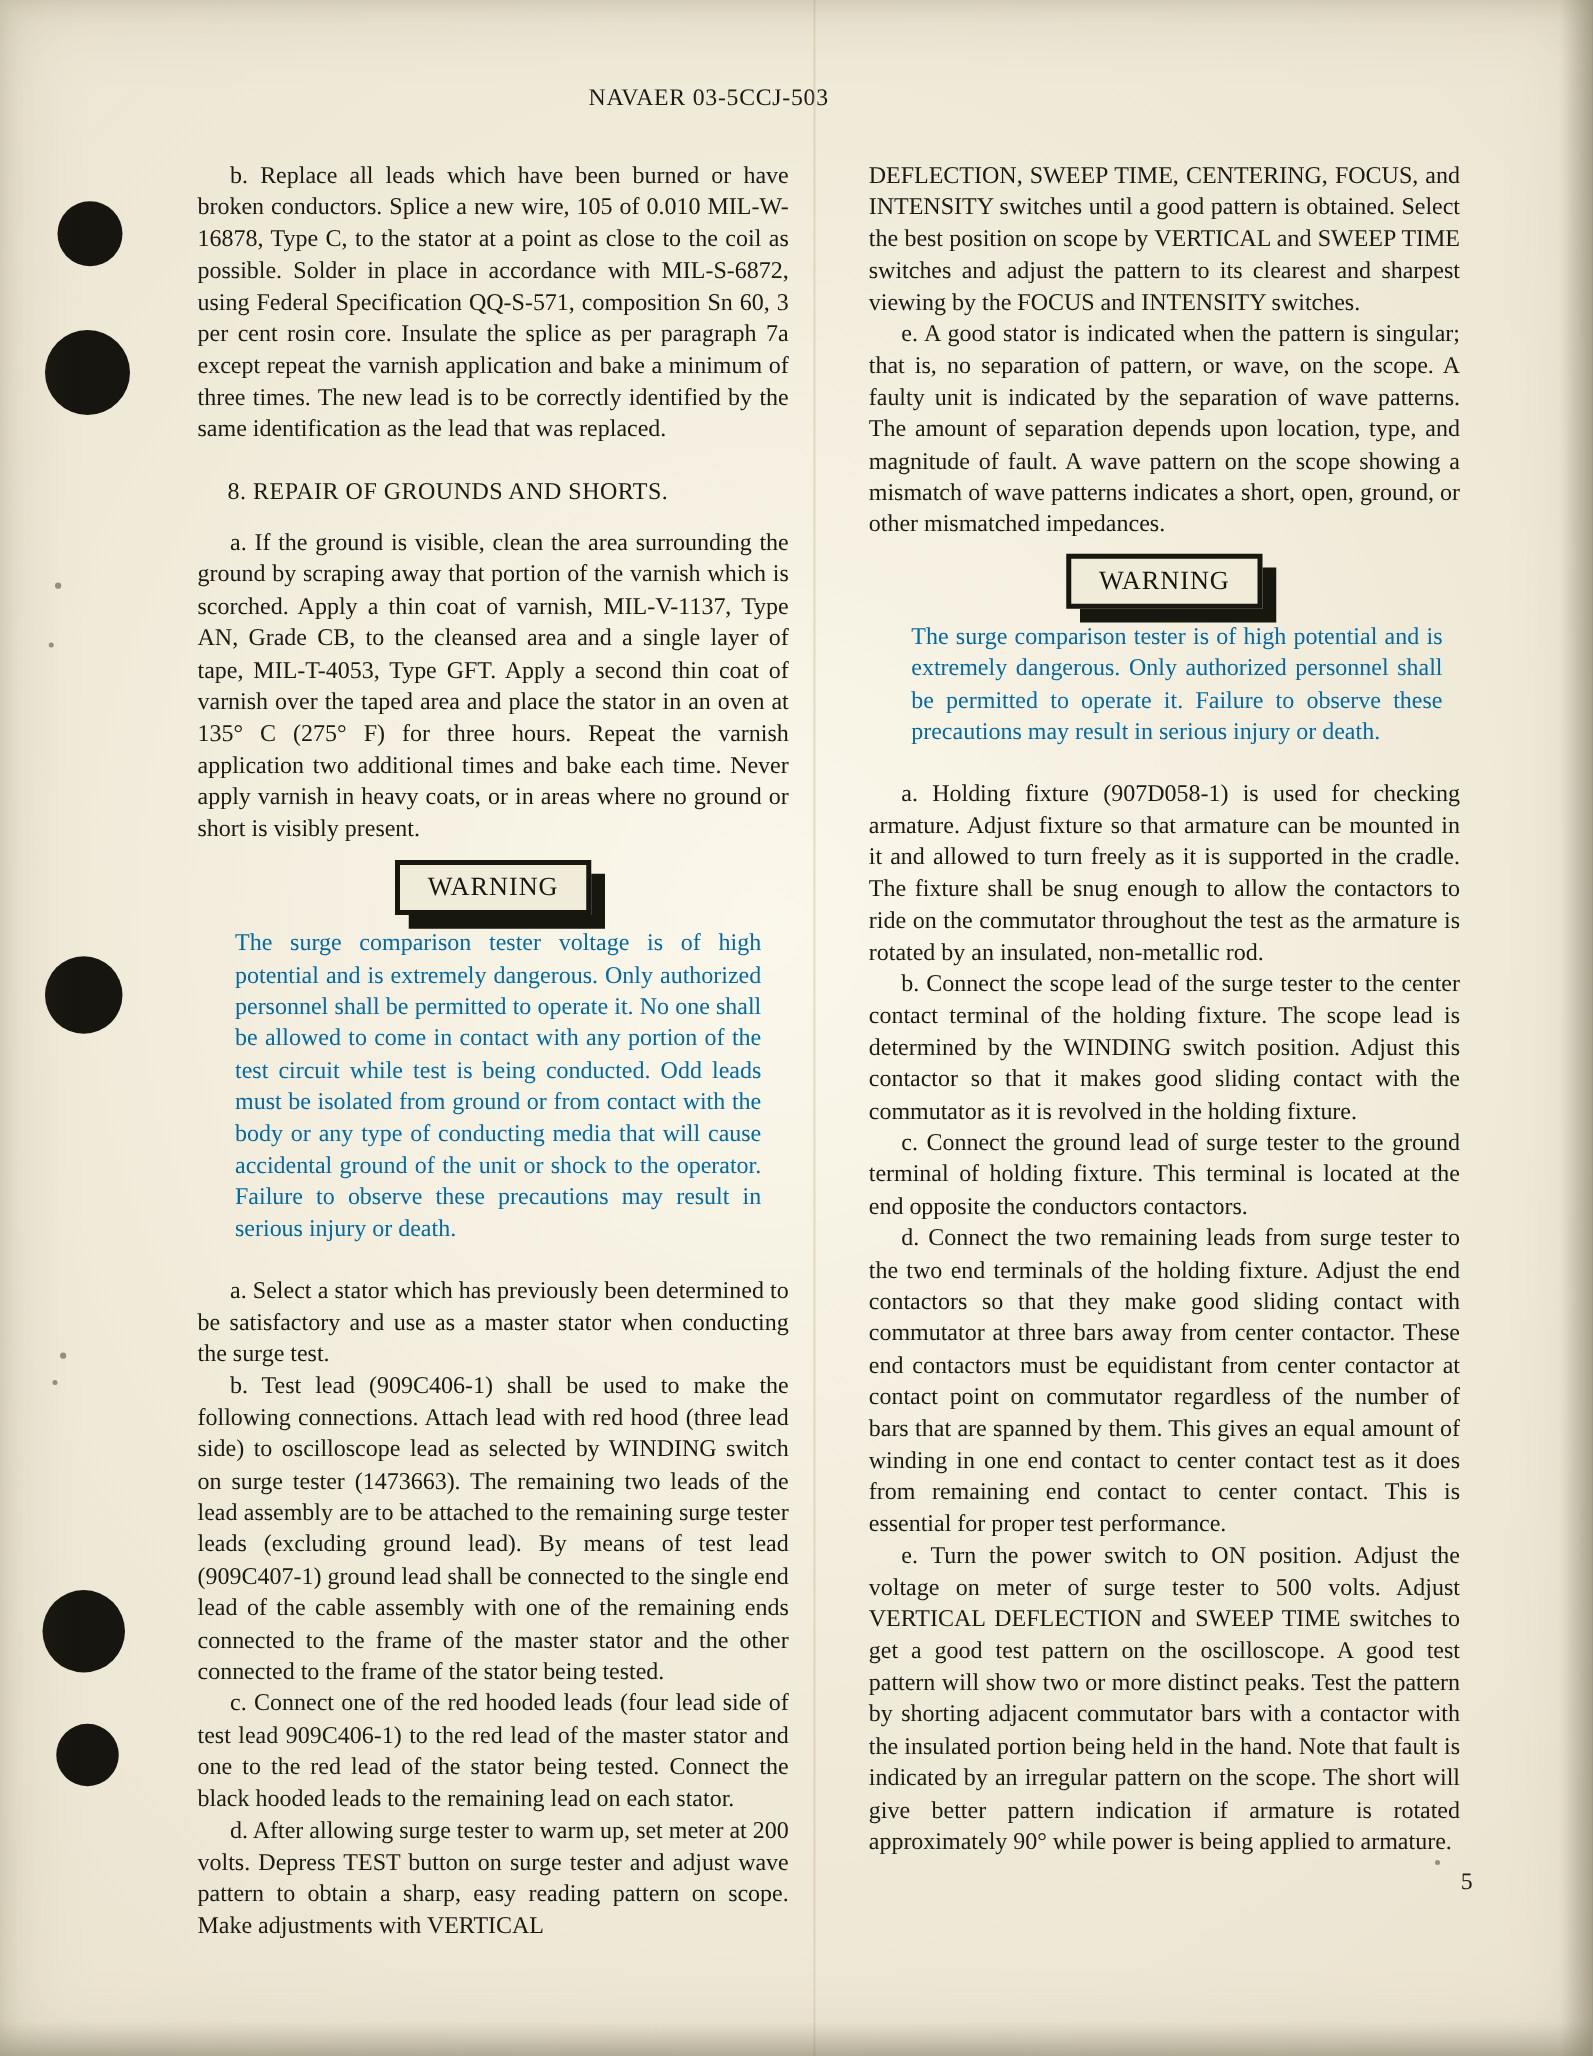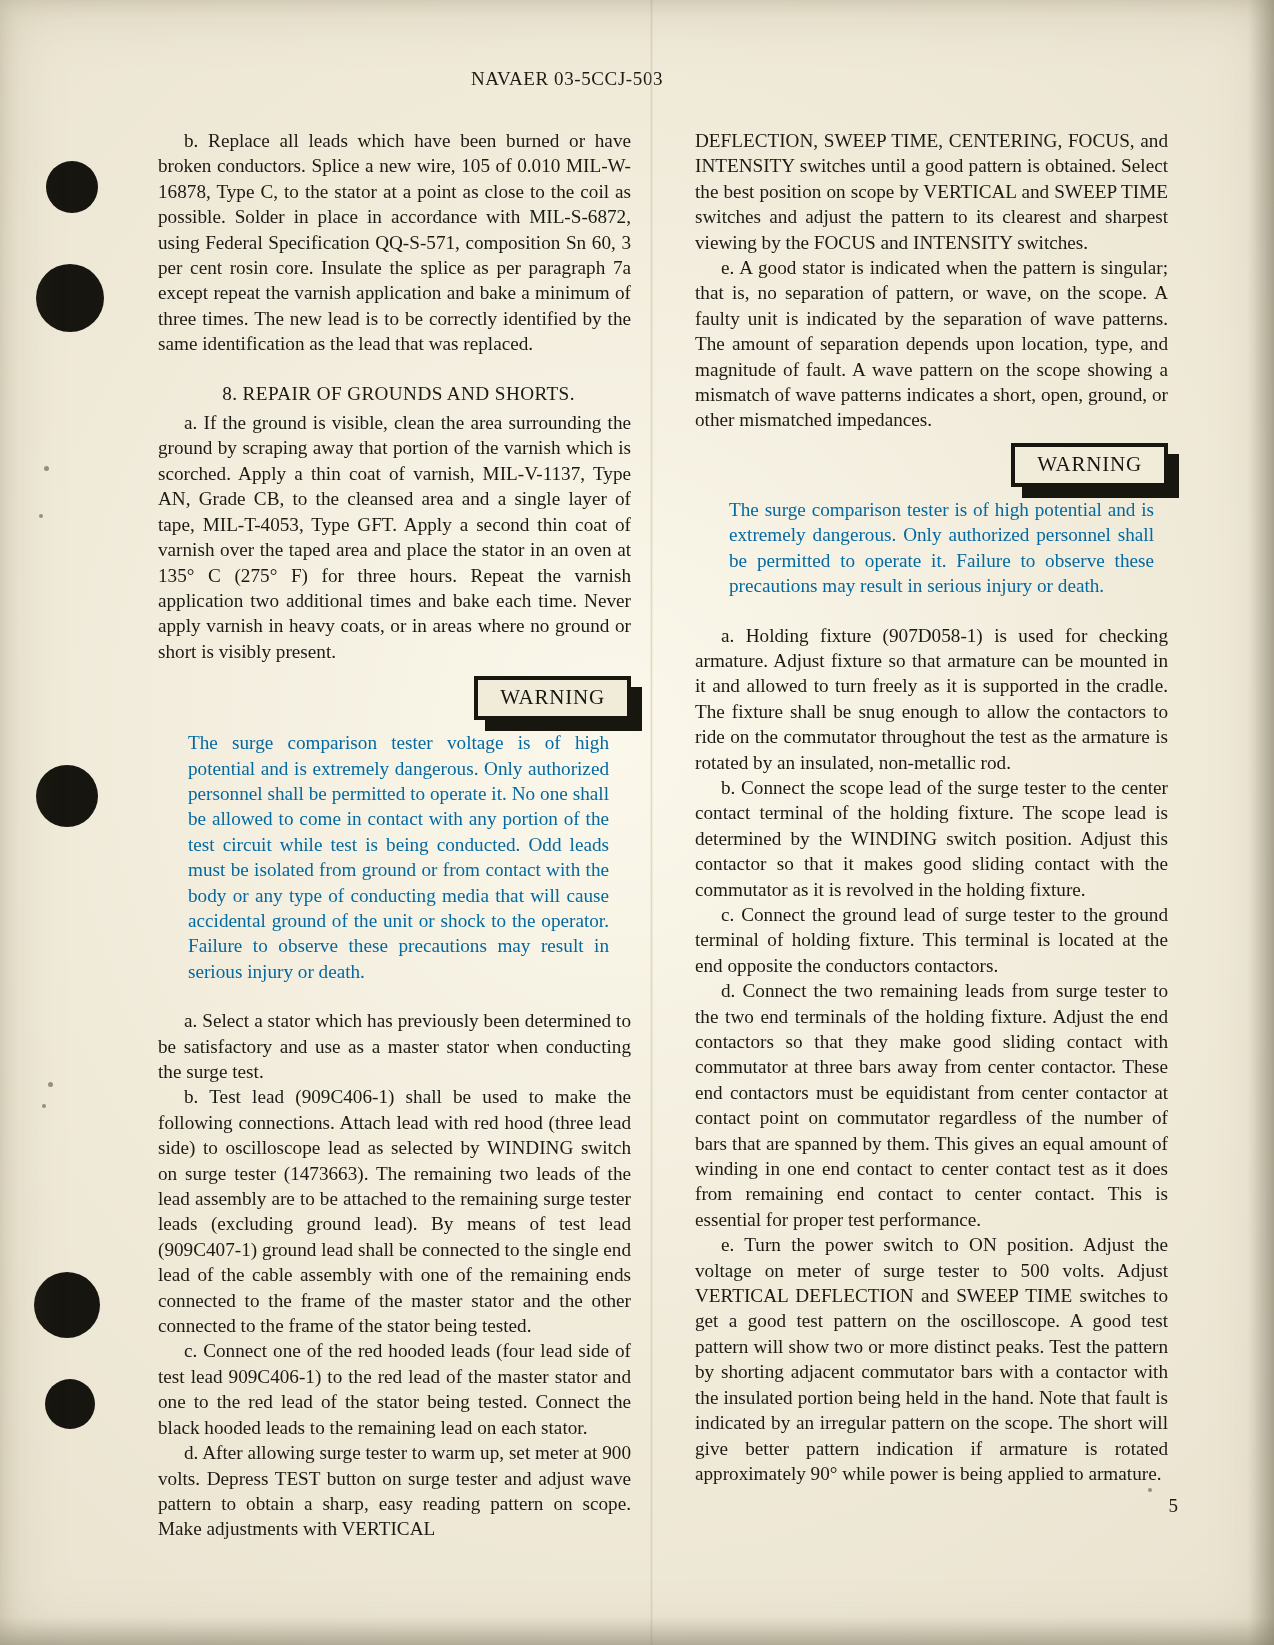--- a/index.html
+++ b/index.html
@@ -100,34 +100,33 @@
     color: #1c1a13;
     hyphens: none;
   }
   p.indent {
     text-indent: 26px;
   }
   p.gap-before {
     margin-top: 24px;
   }
   p.section-head {
-    margin: 4px;
+    margin: 16px;
     margin-top: 24px;
     font-size: 19.2px;
     line-height: 25.4px;
     color: #1c1a13;
     letter-spacing: 0.4px;
     text-indent: 8px;
-    text-align: center;
   }
 
   
   .warning-wrap {
     display: flex;
-    justify-content: flex-end;
+    justify-content: center;
     margin-top: 12px;
     margin-bottom: 10px;
   }
   .warning-wrap.w-right {
     margin-top: 10px;
   }
   .warning-box {
     position: relative;
     display: inline-block;
   }
@@ -204,21 +203,21 @@
           <div class="warning-shadow"></div>
           <div class="warning-face">WARNING</div>
         </div>
       </div>
 
       <p class="warning-text wt-left">The surge comparison tester voltage is of high potential and is extremely dangerous. Only authorized personnel shall be permitted to operate it. No one shall be allowed to come in contact with any portion of the test circuit while test is being conducted. Odd leads must be isolated from ground or from contact with the body or any type of conducting media that will cause accidental ground of the unit or shock to the operator. Failure to observe these precautions may result in serious injury or death.</p>
 
       <p class="body indent gap-before">a. Select a stator which has previously been determined to be satisfactory and use as a master stator when conducting the surge test.</p>
       <p class="body indent">b. Test lead (909C406-1) shall be used to make the following connections. Attach lead with red hood (three lead side) to oscilloscope lead as selected by WINDING switch on surge tester (1473663). The remaining two leads of the lead assembly are to be attached to the remaining surge tester leads (excluding ground lead). By means of test lead (909C407-1) ground lead shall be connected to the single end lead of the cable assembly with one of the remaining ends connected to the frame of the master stator and the other connected to the frame of the stator being tested.</p>
       <p class="body indent">c. Connect one of the red hooded leads (four lead side of test lead 909C406-1) to the red lead of the master stator and one to the red lead of the stator being tested. Connect the black hooded leads to the remaining lead on each stator.</p>
-      <p class="body indent">d. After allowing surge tester to warm up, set meter at 900 volts. Depress TEST button on surge tester and adjust wave pattern to obtain a sharp, easy reading pattern on scope. Make adjustments with VERTICAL</p>
+      <p class="body indent">d. After allowing surge tester to warm up, set meter at 200 volts. Depress TEST button on surge tester and adjust wave pattern to obtain a sharp, easy reading pattern on scope. Make adjustments with VERTICAL</p>
     </div>
 
     <div class="column">
 
       <p class="body">DEFLECTION, SWEEP TIME, CENTERING, FOCUS, and INTENSITY switches until a good pattern is obtained. Select the best position on scope by VERTICAL and SWEEP TIME switches and adjust the pattern to its clearest and sharpest viewing by the FOCUS and INTENSITY switches.</p>
       <p class="body indent">e. A good stator is indicated when the pattern is singular; that is, no separation of pattern, or wave, on the scope. A faulty unit is indicated by the separation of wave patterns. The amount of separation depends upon location, type, and magnitude of fault. A wave pattern on the scope showing a mismatch of wave patterns indicates a short, open, ground, or other mismatched impedances.</p>
 
 
       <div class="warning-wrap w-right">
         <div class="warning-box">

